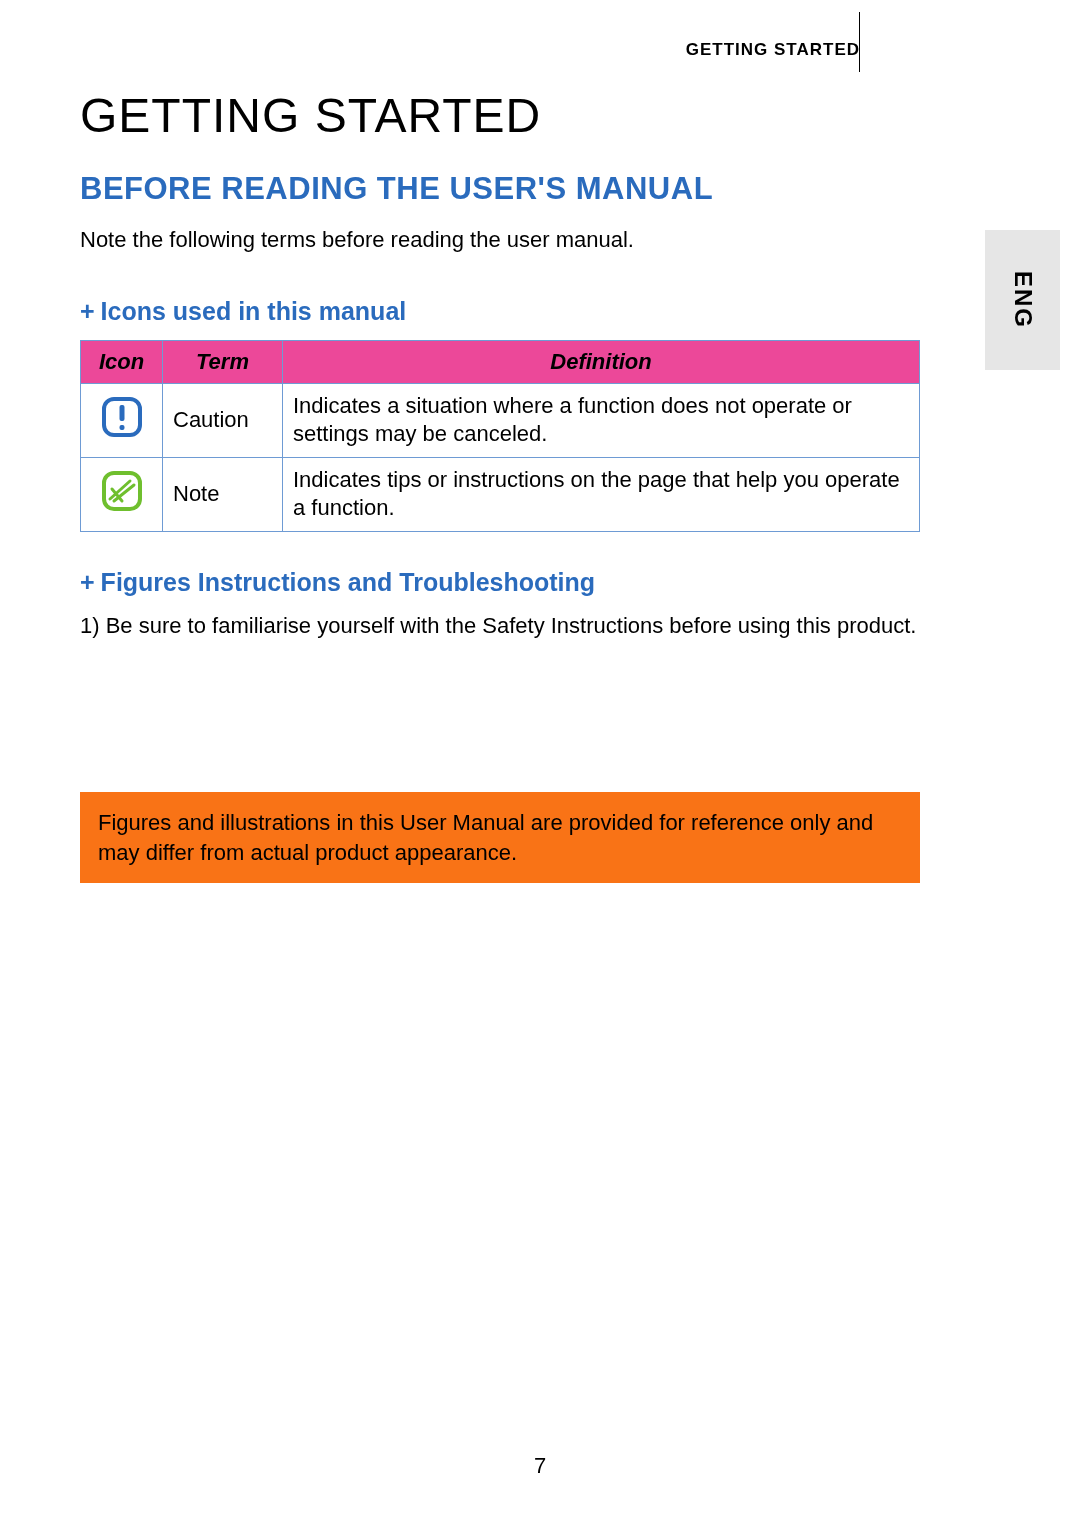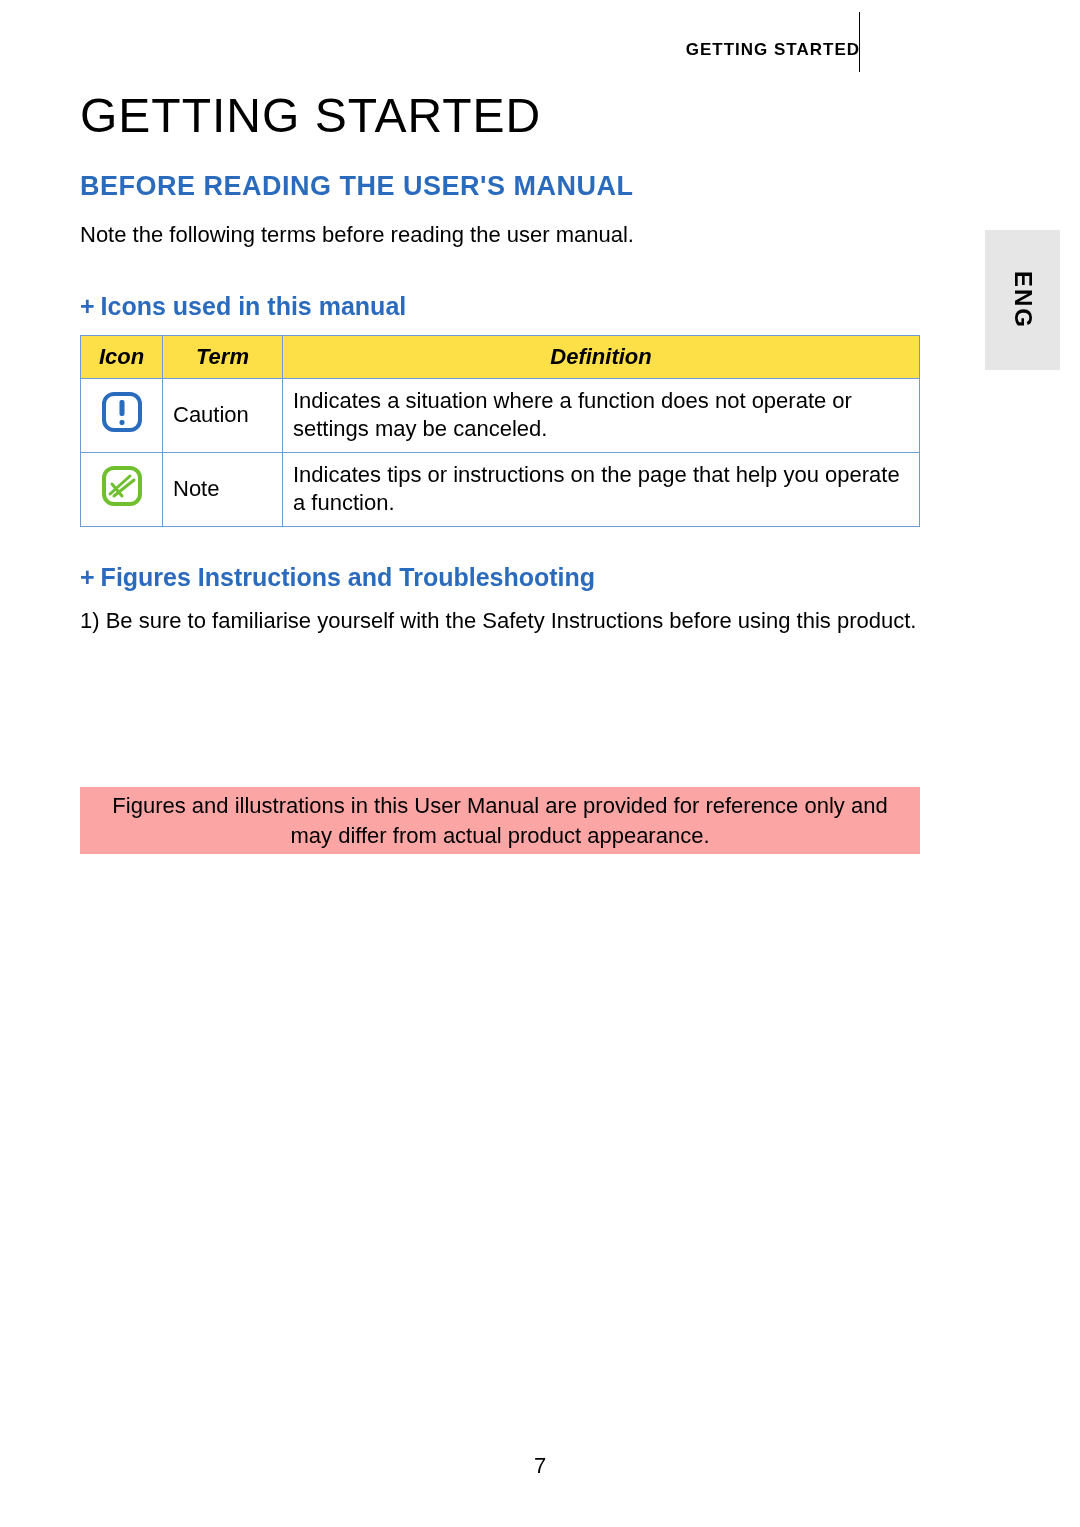--- a/index.html
+++ b/index.html
@@ -3,35 +3,35 @@
 <meta charset="utf-8">
 <style>
   * { box-sizing: border-box; margin: 0; padding: 0; }
   html, body { width: 1080px; height: 1527px; background: #fff; font-family: Arial, Helvetica, sans-serif; color: #000; }
   .page { position: relative; width: 1060px; height: 1527px; padding: 40px 80px 60px 80px; }
   .running-header { position: absolute; top: 40px; right: 200px; font-size: 17px; font-weight: bold; letter-spacing: 1px; text-align: right; }
   .header-rule { position: absolute; top: 12px; right: 200px; width: 1px; height: 60px; background: #000; }
   .side-tab { position: absolute; top: 230px; right: 0; width: 75px; height: 140px; background: #e6e6e6; display: flex; align-items: center; justify-content: center; }
   .side-tab-text { font-size: 24px; font-weight: bold; letter-spacing: 2px; writing-mode: vertical-rl; text-orientation: mixed; transform: rotate(0deg);}
   .main-heading { font-size: 48px; font-weight: 300; letter-spacing: 1px; margin-top: 48px; margin-bottom: 28px; }
-  .section-heading { font-size: 27px; font-weight: bold; color: #2a6bbd; letter-spacing: 0.5px; margin-bottom: 18px; }
+  .section-heading { font-size: 31px; font-weight: bold; color: #2a6bbd; letter-spacing: 0.5px; margin-bottom: 18px; }
   .intro-para { font-size: 22px; margin-bottom: 42px; line-height: 1.35; }
   .sub-heading { font-size: 25px; font-weight: bold; color: #2a6bbd; margin-bottom: 14px; margin-top: 6px; }
   .sub-heading .play { color: #2a6bbd; margin-right: 6px; }
   table.icons-table { width: 100%; border-collapse: collapse; margin-bottom: 36px; }
   table.icons-table th, table.icons-table td { border: 1px solid #6e9bd4; padding: 8px 10px; font-size: 22px; vertical-align: middle; }
-  table.icons-table th { font-weight: bold; font-style: italic; background: #fde047; text-align: center; color: #000;}
+  table.icons-table th { font-weight: bold; font-style: italic; background: #ec4899; text-align: center; color: #000;}
   table.icons-table th.def { text-align: center; }
   table.icons-table td.icon-cell { width: 82px; text-align: center; }
   table.icons-table td.term-cell { width: 120px; font-weight: normal; text-align: left; }
   table.icons-table td.def-cell { line-height: 1.3; }
   .caution-icon, .note-icon { display: inline-block; }
   .list-items { margin-bottom: 38px; }
   .list-items p { font-size: 22px; line-height: 1.4; margin-bottom: 4px; }
-  .disclaimer-box { background: #fca5a5; padding: 4px 18px; font-size: 22px; line-height: 1.35; margin-top: 150px; text-align: center;}
+  .disclaimer-box { background: #f97316; padding: 16px 18px; font-size: 22px; line-height: 1.35; margin-top: 150px;}
   .page-number { position: absolute; bottom: 48px; left: 0; width: 1080px; text-align: center; font-size: 22px; }
   .content-col { width: 840px; }
 </style>
 </head>
 <body>
 
 <div class="page">
 
   <div class="header-rule"></div>
   <div class="running-header">GETTING STARTED</div>

